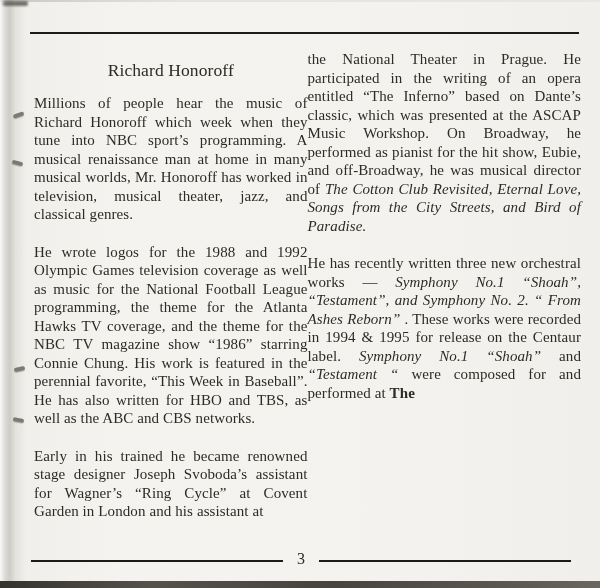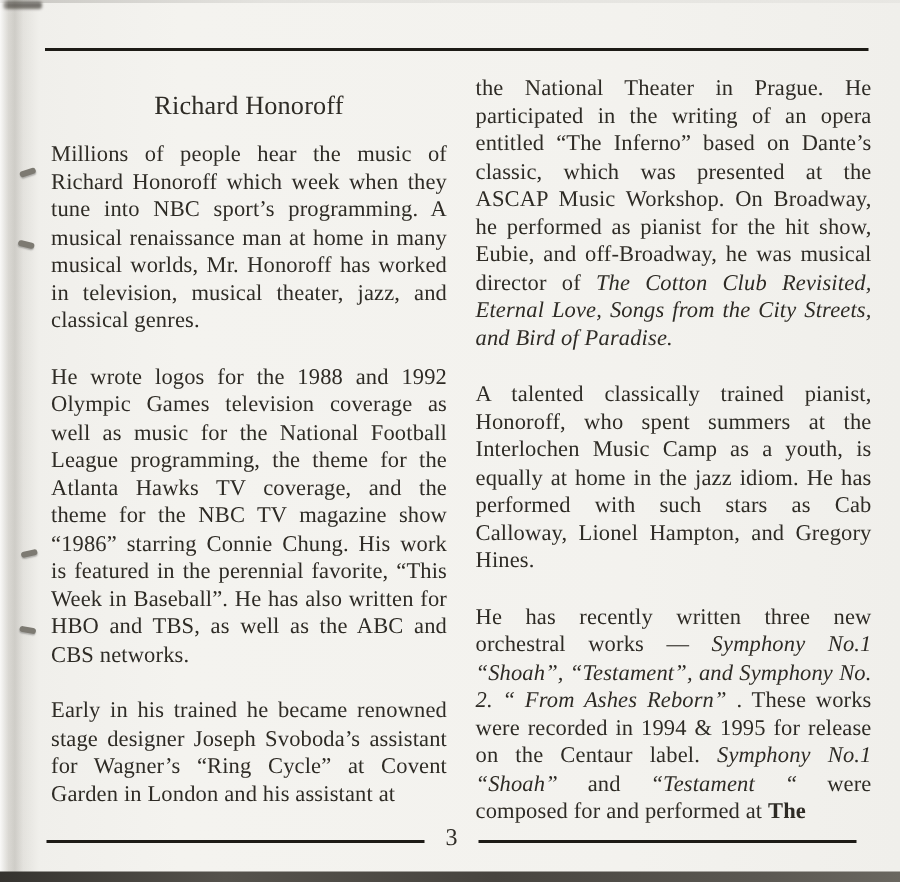--- a/index.html
+++ b/index.html
@@ -45,21 +45,21 @@
   .staple-3 { left: 14px; top: 367px; transform: rotate(-12deg); }
   .staple-4 { left: 13px; top: 418px; transform: rotate(10deg); }
 
   .top-rule {
     position: absolute; top: 32px; left: 30px; right: 21px; height: 2px;
     background: var(--rule, #1d1b16);
   }
 
   .columns {
     position: absolute; top: 50px; left: 34px; right: 19px;
-    display: flex; gap: 19px;
+    display: flex; 
   }
   .col {
     flex: 1 1 0;
     font-size: 15px; line-height: 18.5px;
     text-align: justify;
     letter-spacing: .1px;
   }
   .col-title {
     text-align: center;
     font-size: 17.5px; line-height: 20px;
@@ -102,21 +102,20 @@
       </div>
       <div>
           <p class="para"><span>Millions of people hear the music of Richard Honoroff which week when they tune into NBC sport’s programming. A musical renaissance man at home in many musical worlds, Mr. Honoroff has worked in television, musical theater, jazz, and classical genres.</span></p>
           <p class="para"><span>He wrote logos for the 1988 and 1992 Olympic Games television coverage as well as music for the National Football League programming, the theme for the Atlanta Hawks TV coverage, and the theme for the NBC TV magazine show “1986” starring Connie Chung. His work is featured in the perennial favorite, “This Week in Baseball”. He has also written for HBO and TBS, as well as the ABC and CBS networks.</span></p>
           <p class="para"><span>Early in his trained he became renowned stage designer Joseph Svoboda’s assistant for Wagner’s “Ring Cycle” at Covent Garden in London and his assistant at</span></p>
         </div>
     </div>
     <div class="col">
       <div>
           <p class="para"><span>the National Theater in Prague. He participated in the writing of an opera entitled “The Inferno” based on Dante’s classic, which was presented at the ASCAP Music Workshop. On Broadway, he performed as pianist for the hit show, </span><span class="seg-i">Eubie</span><span>, and off-Broadway, he was musical director of </span><span class="seg-bi">The Cotton Club Revisited, Eternal Love, Songs from the City Streets, and Bird of Paradise.</span></p>
-          <p class="para"><span>A talented classically trained pianist, Honoroff, who spent summers at the Interlochen Music Camp as a youth, is equally at home in the jazz idiom. He has performed with such stars as Cab Calloway, Lionel Hampton, and Gregory Hines.</span></p>
           <p class="para"><span>He has recently written three new orchestral works — </span><span class="seg-bi">Symphony No.1 “Shoah”, “Testament”, and Symphony No. 2. “ From Ashes Reborn”</span><span> . These works were recorded in 1994 &amp; 1995 for release on the Centaur label. </span><span class="seg-bi">Symphony No.1 “Shoah”</span><span> and </span><span class="seg-bi">“Testament “</span><span> were composed for and performed at </span><span class="seg-b">The</span></p>
         </div>
     </div>
   </div>
 
   <div class="footer">
     <div class="foot-rule"></div>
     <div class="page-num">3</div>
     <div class="foot-rule"></div>
   </div>

